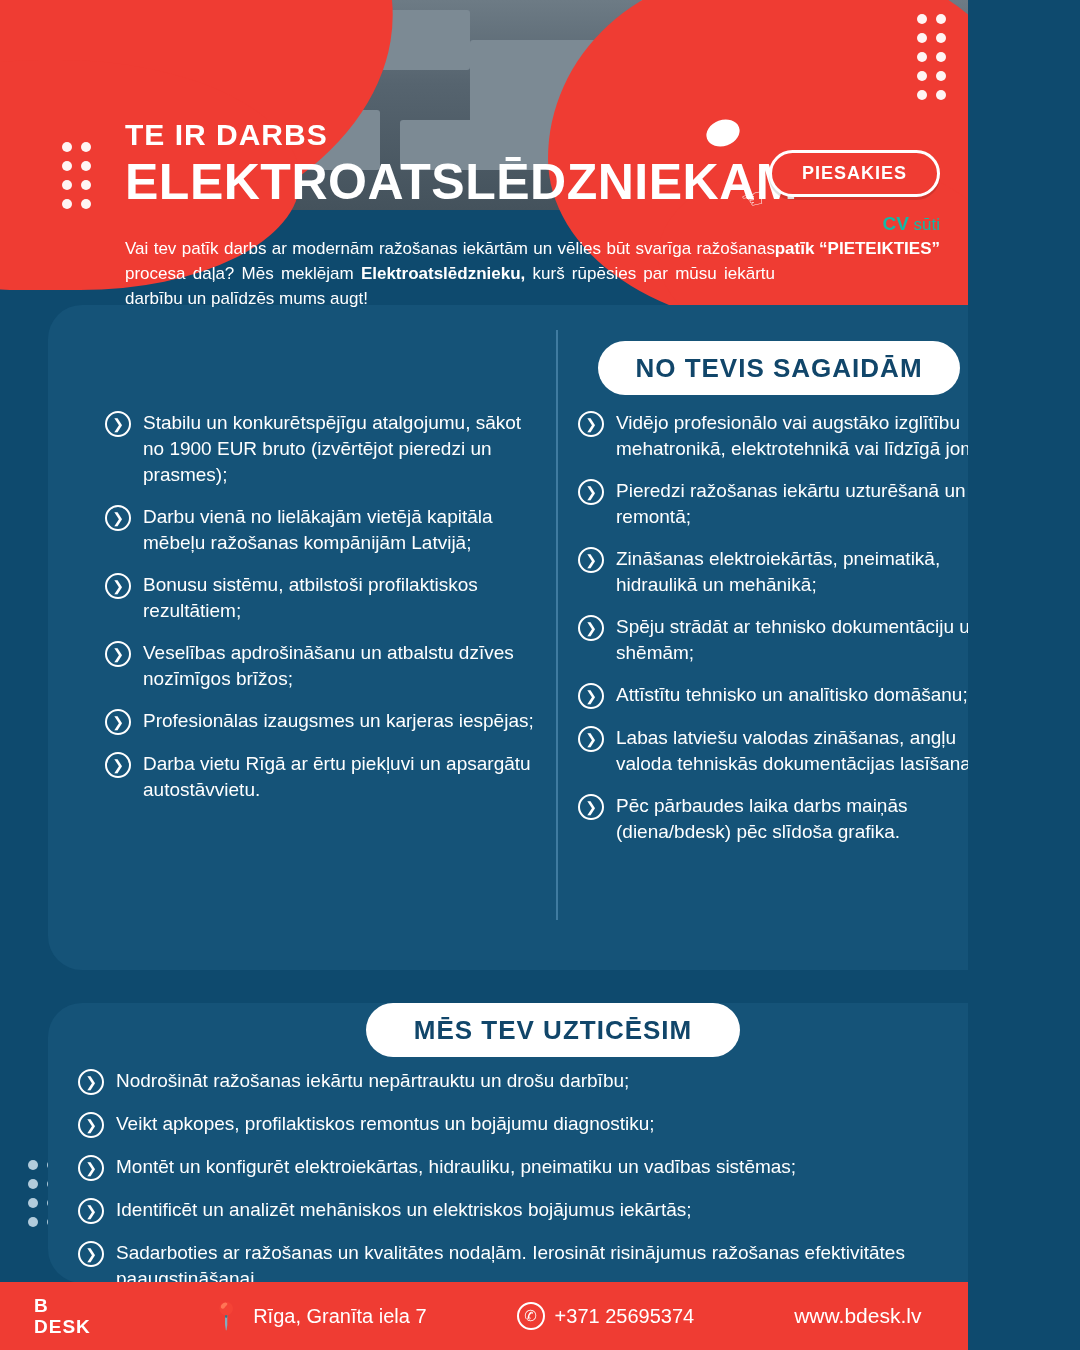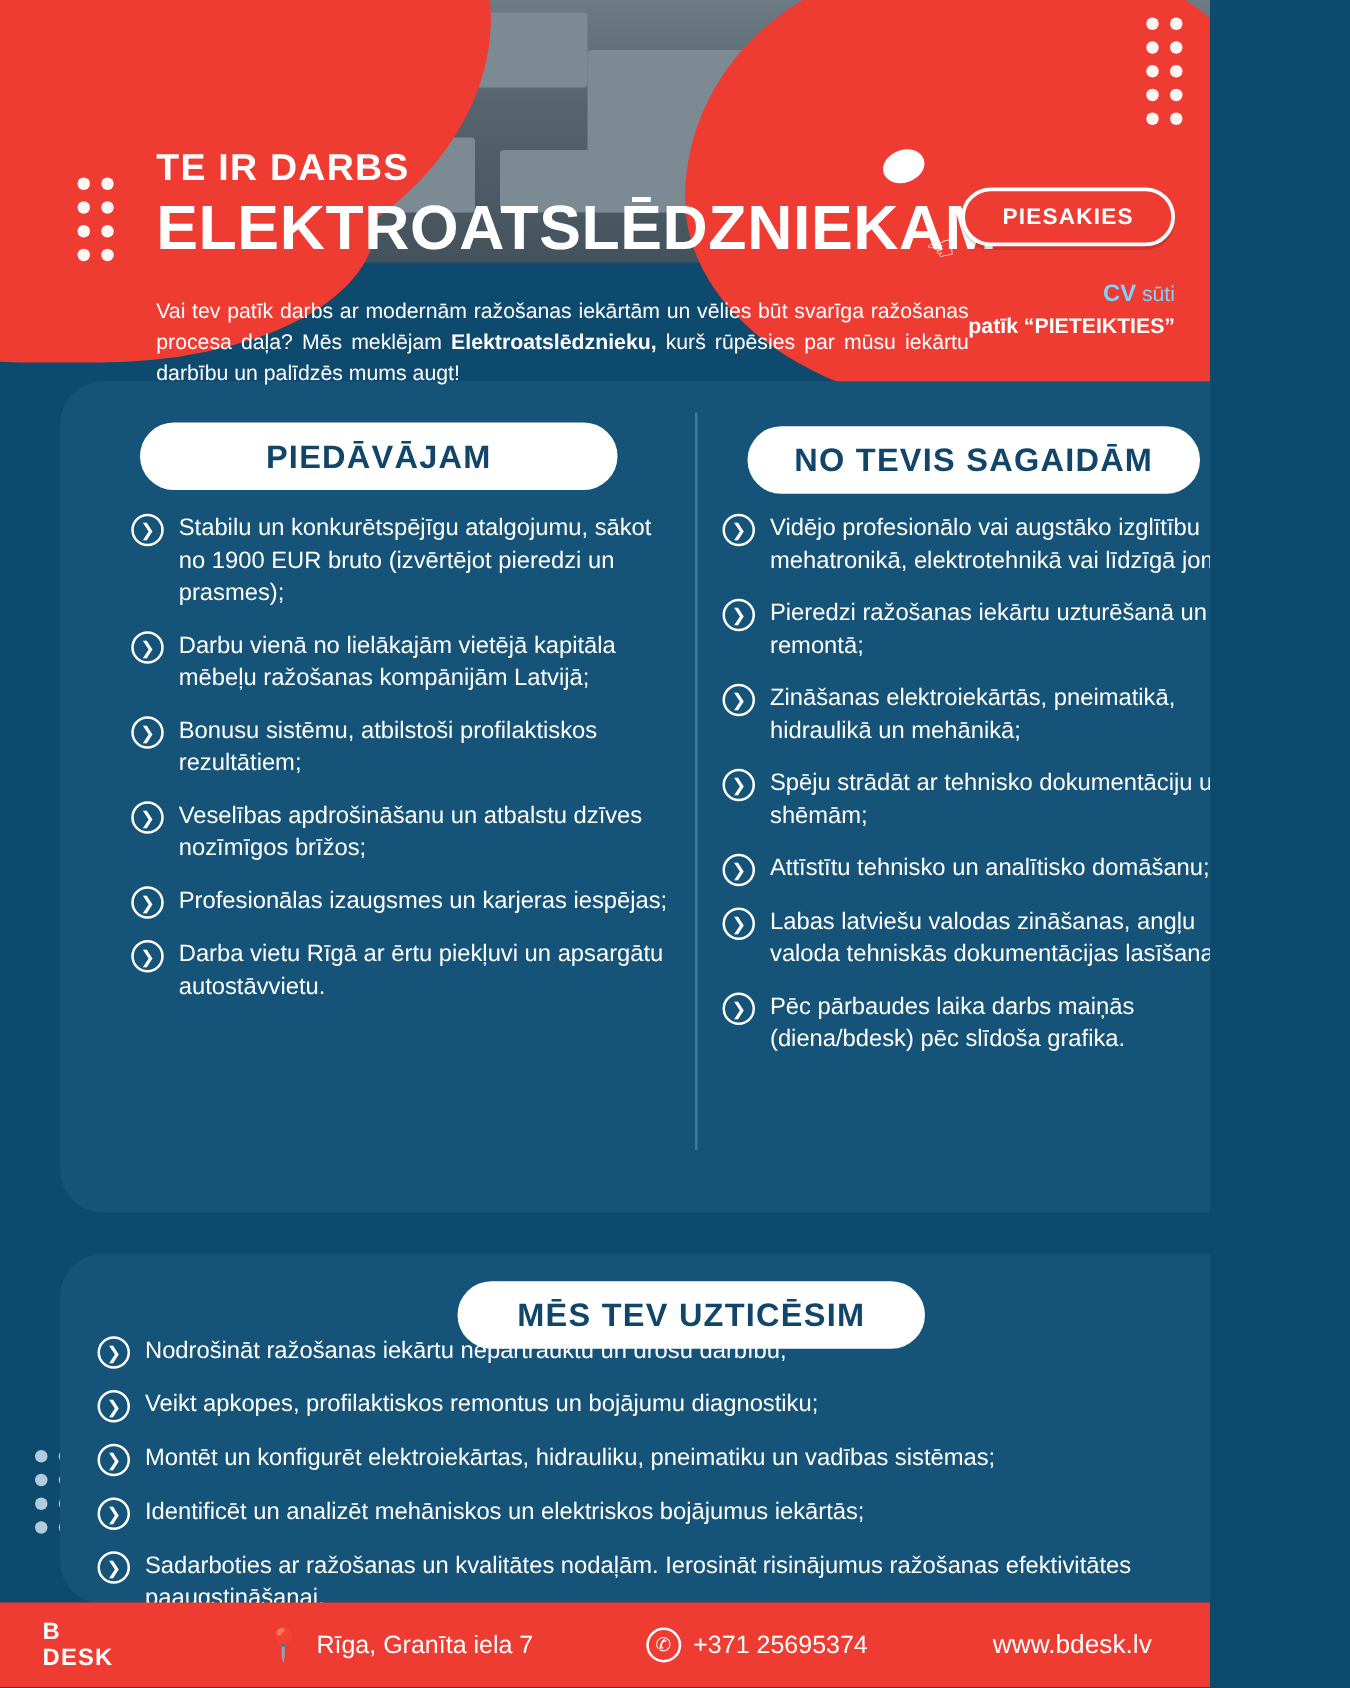--- a/index.html
+++ b/index.html
@@ -98,42 +98,42 @@
     font-size:18px; font-weight:bold; letter-spacing:1px;
     padding:10px 30px; border-radius:30px;
     border: 3px solid #ffffff;
     box-shadow: 0 3px 0 rgba(0,0,0,.12);
   }
   .cursor-icon {
     position:absolute; left:-28px; top:34px; font-size:26px; color:#ffffff;
     transform: rotate(-12deg);
   }
   .egg { position:absolute; right:200px; top:-30px; width:34px; height:26px; background:#fff; border-radius:50%; transform:rotate(-20deg);}
-  .cv-line { margin-top:28px; color:#7dd3fc; font-size:17px; }
+  .cv-line { margin-top:16px; color:#14b8a6; font-size:17px; }
   .cv-line b { font-size:19px; }
   .cv-line2 { margin-top:4px; color:#ffffff; font-size:17px; font-weight:bold; }
 
   
   .panel-top {
     position:absolute; left:48px; top:305px; width:984px; height:665px;
     background:#155378; border-radius:34px; z-index:3;
   }
   .divider {
     position:absolute; left:556px; top:330px; width:2px; height:590px;
     background:#3f7ba0; z-index:4;
   }
   .pill {
     position:absolute; background:#ffffff; border-radius:40px;
     color:#11466a; font-weight:bold; letter-spacing:1px;
     display:flex; align-items:center; justify-content:center;
     z-index:5;
   }
   .pill-left  { left:112px; top:338px; width:382px; height:54px; font-size:26px; }
   .pill-right { left:598px; top:341px; width:362px; height:54px; font-size:26px; }
-  .pill-bottom{ left:366px; top:1025px; width:374px; height:54px; font-size:26px; }
+  .pill-bottom{ left:366px; top:1003px; width:374px; height:54px; font-size:26px; }
 
   .panel-bottom {
     position:absolute; left:48px; top:1003px; width:984px; height:280px;
     background:#155378; border-radius:34px; z-index:3;
   }
 
   
   ul.items { list-style:none; position:absolute; z-index:5; }
   ul.items li {
     display:flex; align-items:flex-start; gap:12px;
@@ -258,21 +258,20 @@
     </div>
     <div class="cv-line">
       <b>CV</b><span> sūti</span>
     </div>
     <div class="cv-line2">patīk “PIETEIKTIES”</div>
   </div>
 
   <div class="panel-top"></div>
   <div class="divider"></div>
 
-  <div class="pill pill-left">PIEDĀVĀJAM</div>
   <div class="pill pill-right">NO TEVIS SAGAIDĀM</div>
 
   <ul class="items list-left">
     <li>
         <span class="arrow">❯</span>
         <span>Stabilu un konkurētspējīgu atalgojumu, sākot no 1900 EUR bruto (izvērtējot pieredzi un prasmes);</span>
       </li>
     <li>
         <span class="arrow">❯</span>
         <span>Darbu vienā no lielākajām vietējā kapitāla mēbeļu ražošanas kompānijām Latvijā;</span>

